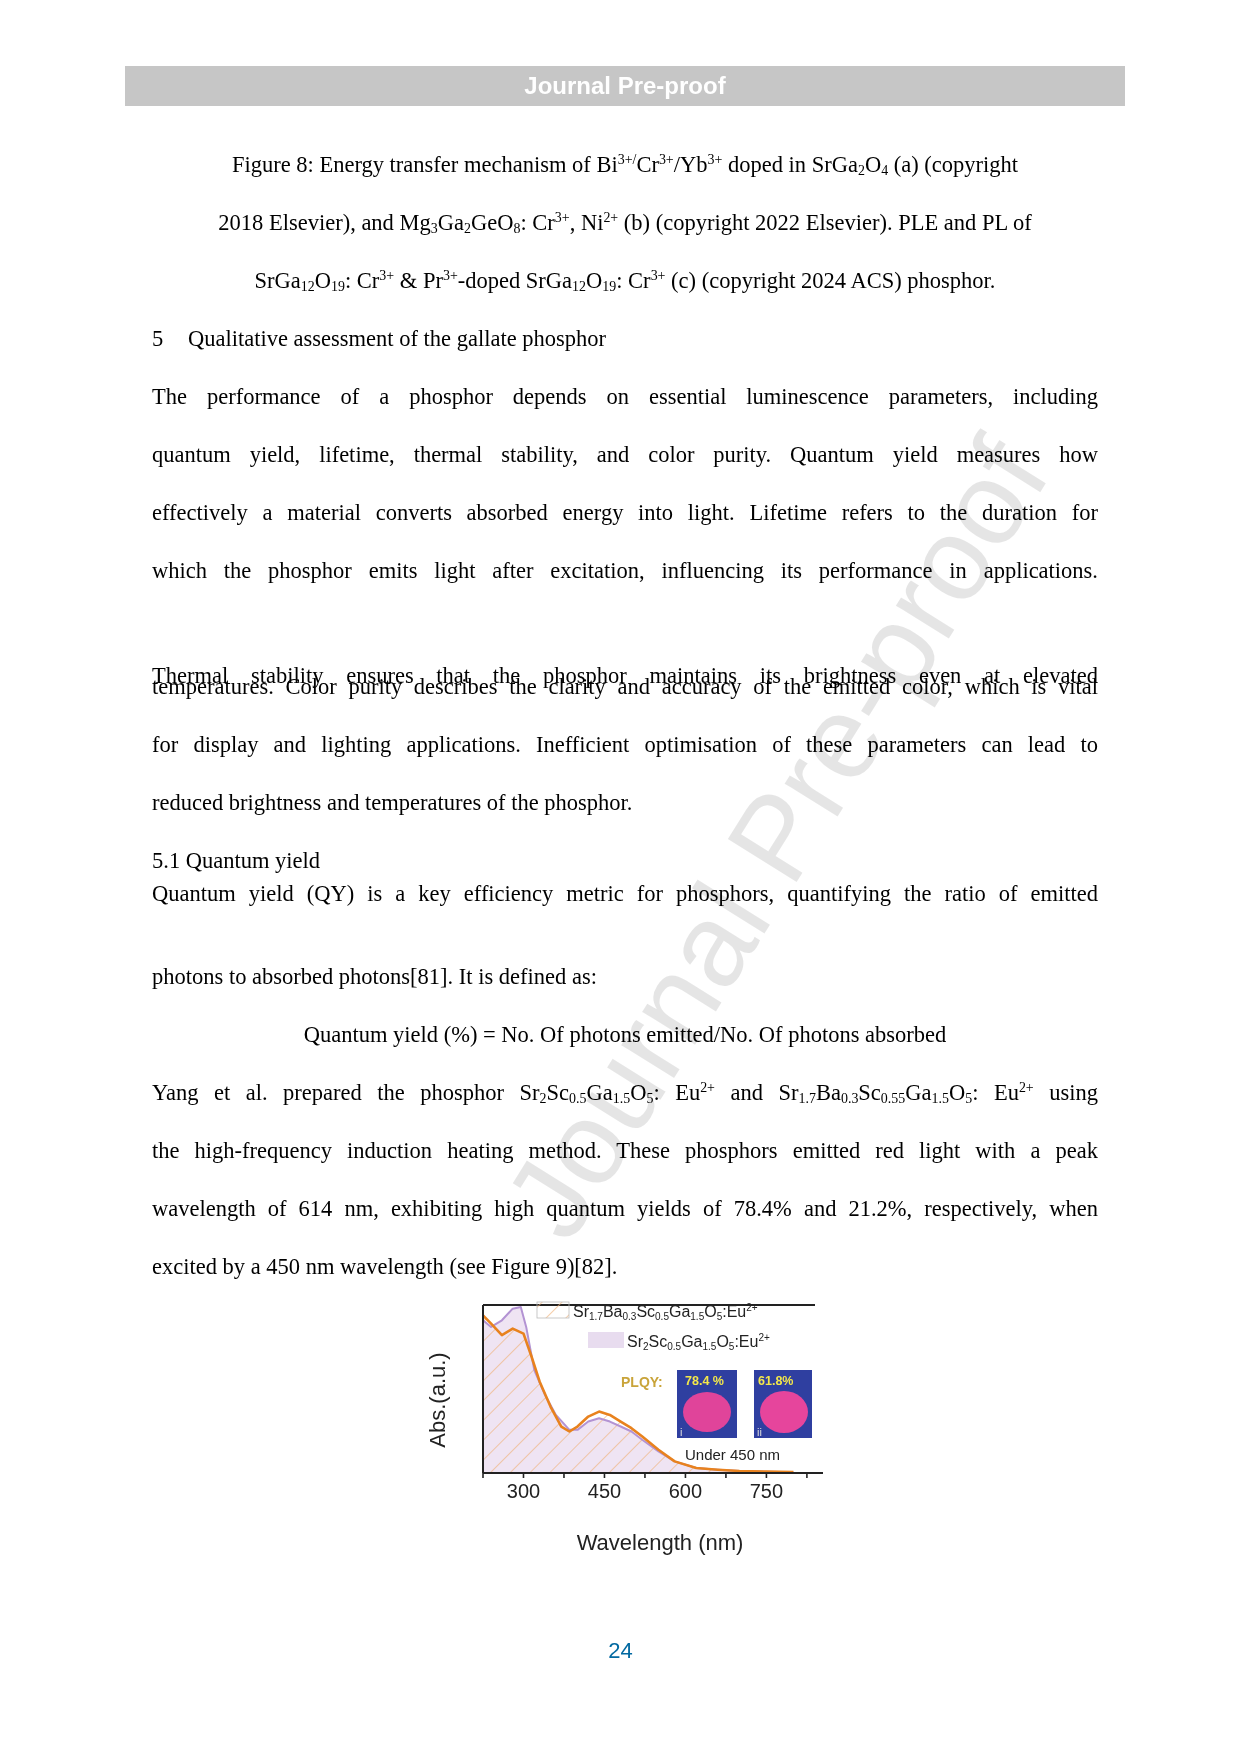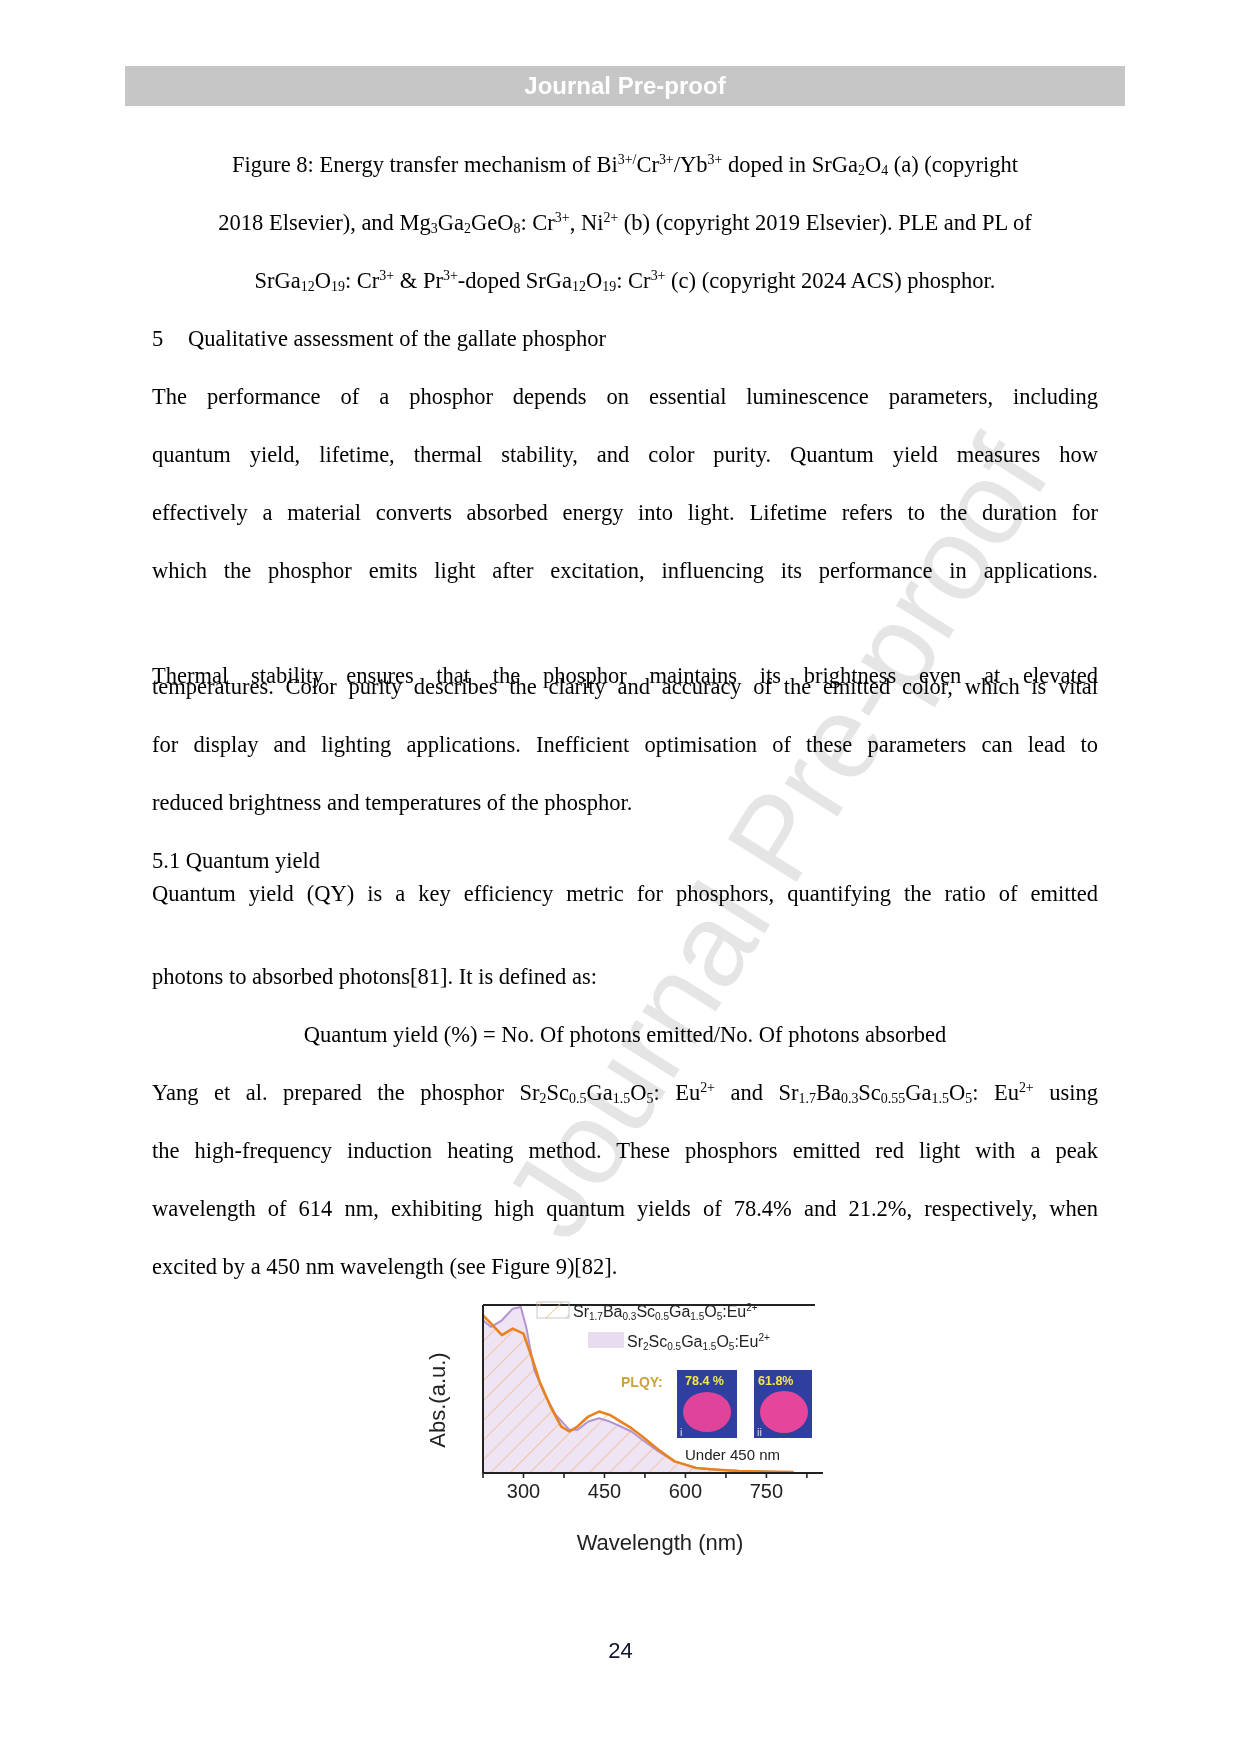--- a/index.html
+++ b/index.html
@@ -17,34 +17,34 @@
   sub { font-size: 0.62em; vertical-align: -0.25em; line-height: 0; }
   sup { font-size: 0.62em; vertical-align: 0.55em; line-height: 0; }
   .heading-num { display: inline-block; width: 36px; }
   .wm-text {
     position: absolute; left: 320px; top: 770px;
     font-family: "Liberation Sans", "DejaVu Sans", sans-serif; font-size: 118px;
     color: rgba(0,0,0,0.10); white-space: nowrap;
     transform: rotate(-58deg); transform-origin: center center;
   }
   #figure { position: absolute; left: 415px; top: 1290px; width: 415px; height: 265px; }
-  #page-number { position: absolute; left: 0; width: 1241px; top: 1638px; text-align: center; font-size: 22px; color: #0f172a; }
+  #page-number { position: absolute; left: 0; width: 1241px; top: 1638px; text-align: center; font-size: 22px; color: #0369a1; }
 </style>
 </head>
 <body>
 
 <div id="header-bar" class="sans">Journal Pre-proof</div>
 
 <div class="wm-text">Journal Pre-proof</div>
 
 <div class="line serif center" style="top:150px;">
   <span>Figure 8: Energy transfer mechanism of Bi</span><sup>3+/</sup><span>Cr</span><sup>3+</sup><span>/Yb</span><sup>3+</sup><span> doped in SrGa</span><sub>2</sub><span>O</span><sub>4</sub><span> (a) (copyright</span>
 </div>
 <div class="line serif center" style="top:208px;">
-  <span>2018 Elsevier), and Mg</span><sub>3</sub><span>Ga</span><sub>2</sub><span>GeO</span><sub>8</sub><span>: Cr</span><sup>3+</sup><span>, Ni</span><sup>2+</sup><span> (b) (copyright 2019 Elsevier).  PLE and PL of</span>
+  <span>2018 Elsevier), and Mg</span><sub>3</sub><span>Ga</span><sub>2</sub><span>GeO</span><sub>8</sub><span>: Cr</span><sup>3+</sup><span>, Ni</span><sup>2+</sup><span> (b) (copyright 2022 Elsevier).  PLE and PL of</span>
 </div>
 <div class="line serif center" style="top:266px;">
   <span>SrGa</span><sub>12</sub><span>O</span><sub>19</sub><span>: Cr</span><sup>3+</sup><span> &amp; Pr</span><sup>3+</sup><span>-doped SrGa</span><sub>12</sub><span>O</span><sub>19</sub><span>: Cr</span><sup>3+</sup><span> (c) (copyright 2024 ACS) phosphor.</span>
 </div>
 
 <div class="line serif" style="top:324px;">
   <span class="heading-num">5</span><span>Qualitative assessment of the gallate phosphor</span>
 </div>
 
 <div class="line serif just" style="top:382px;">The performance of a phosphor depends on essential luminescence parameters, including</div>

